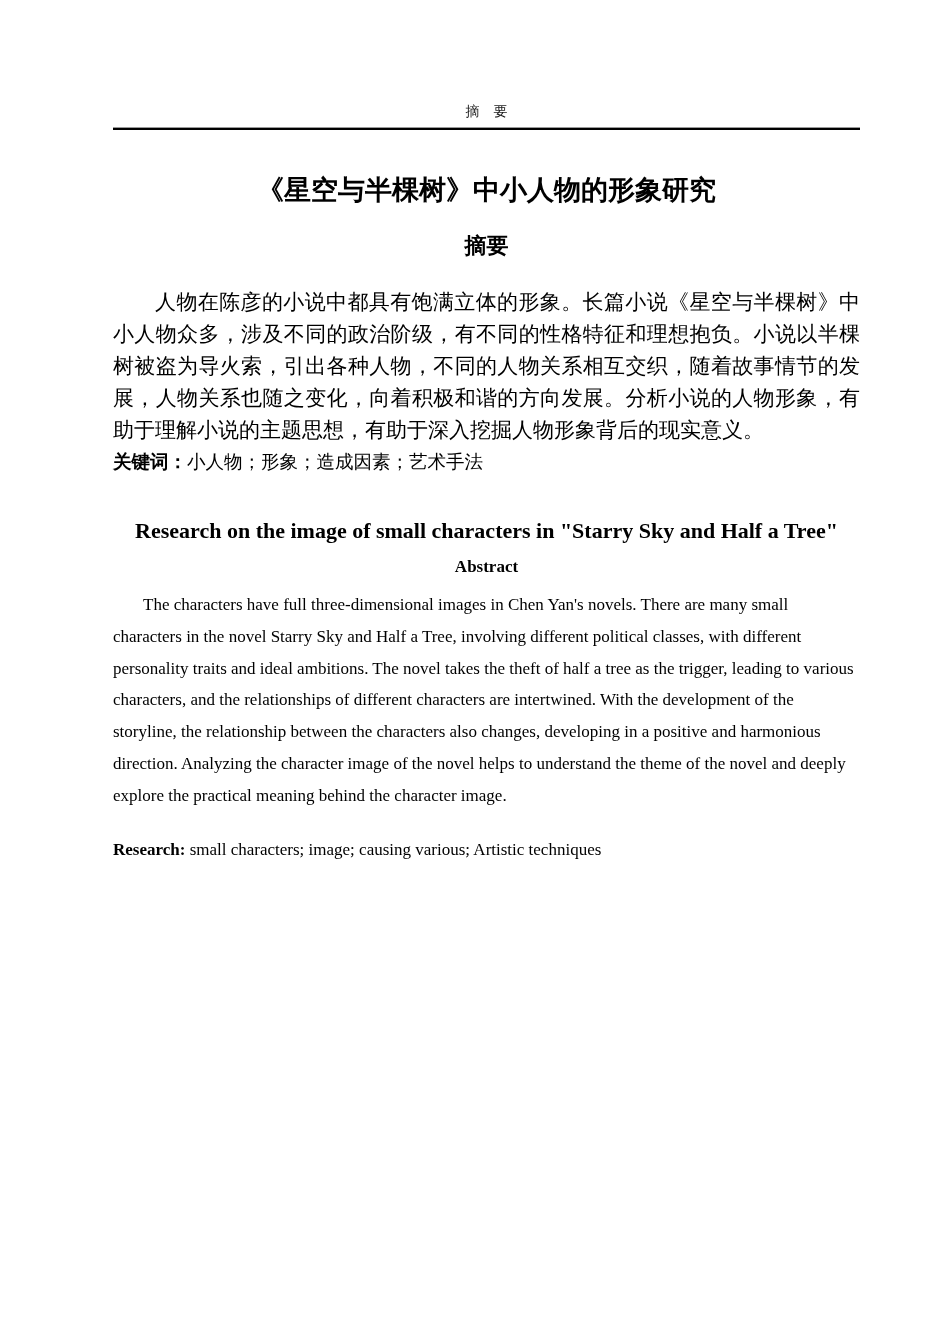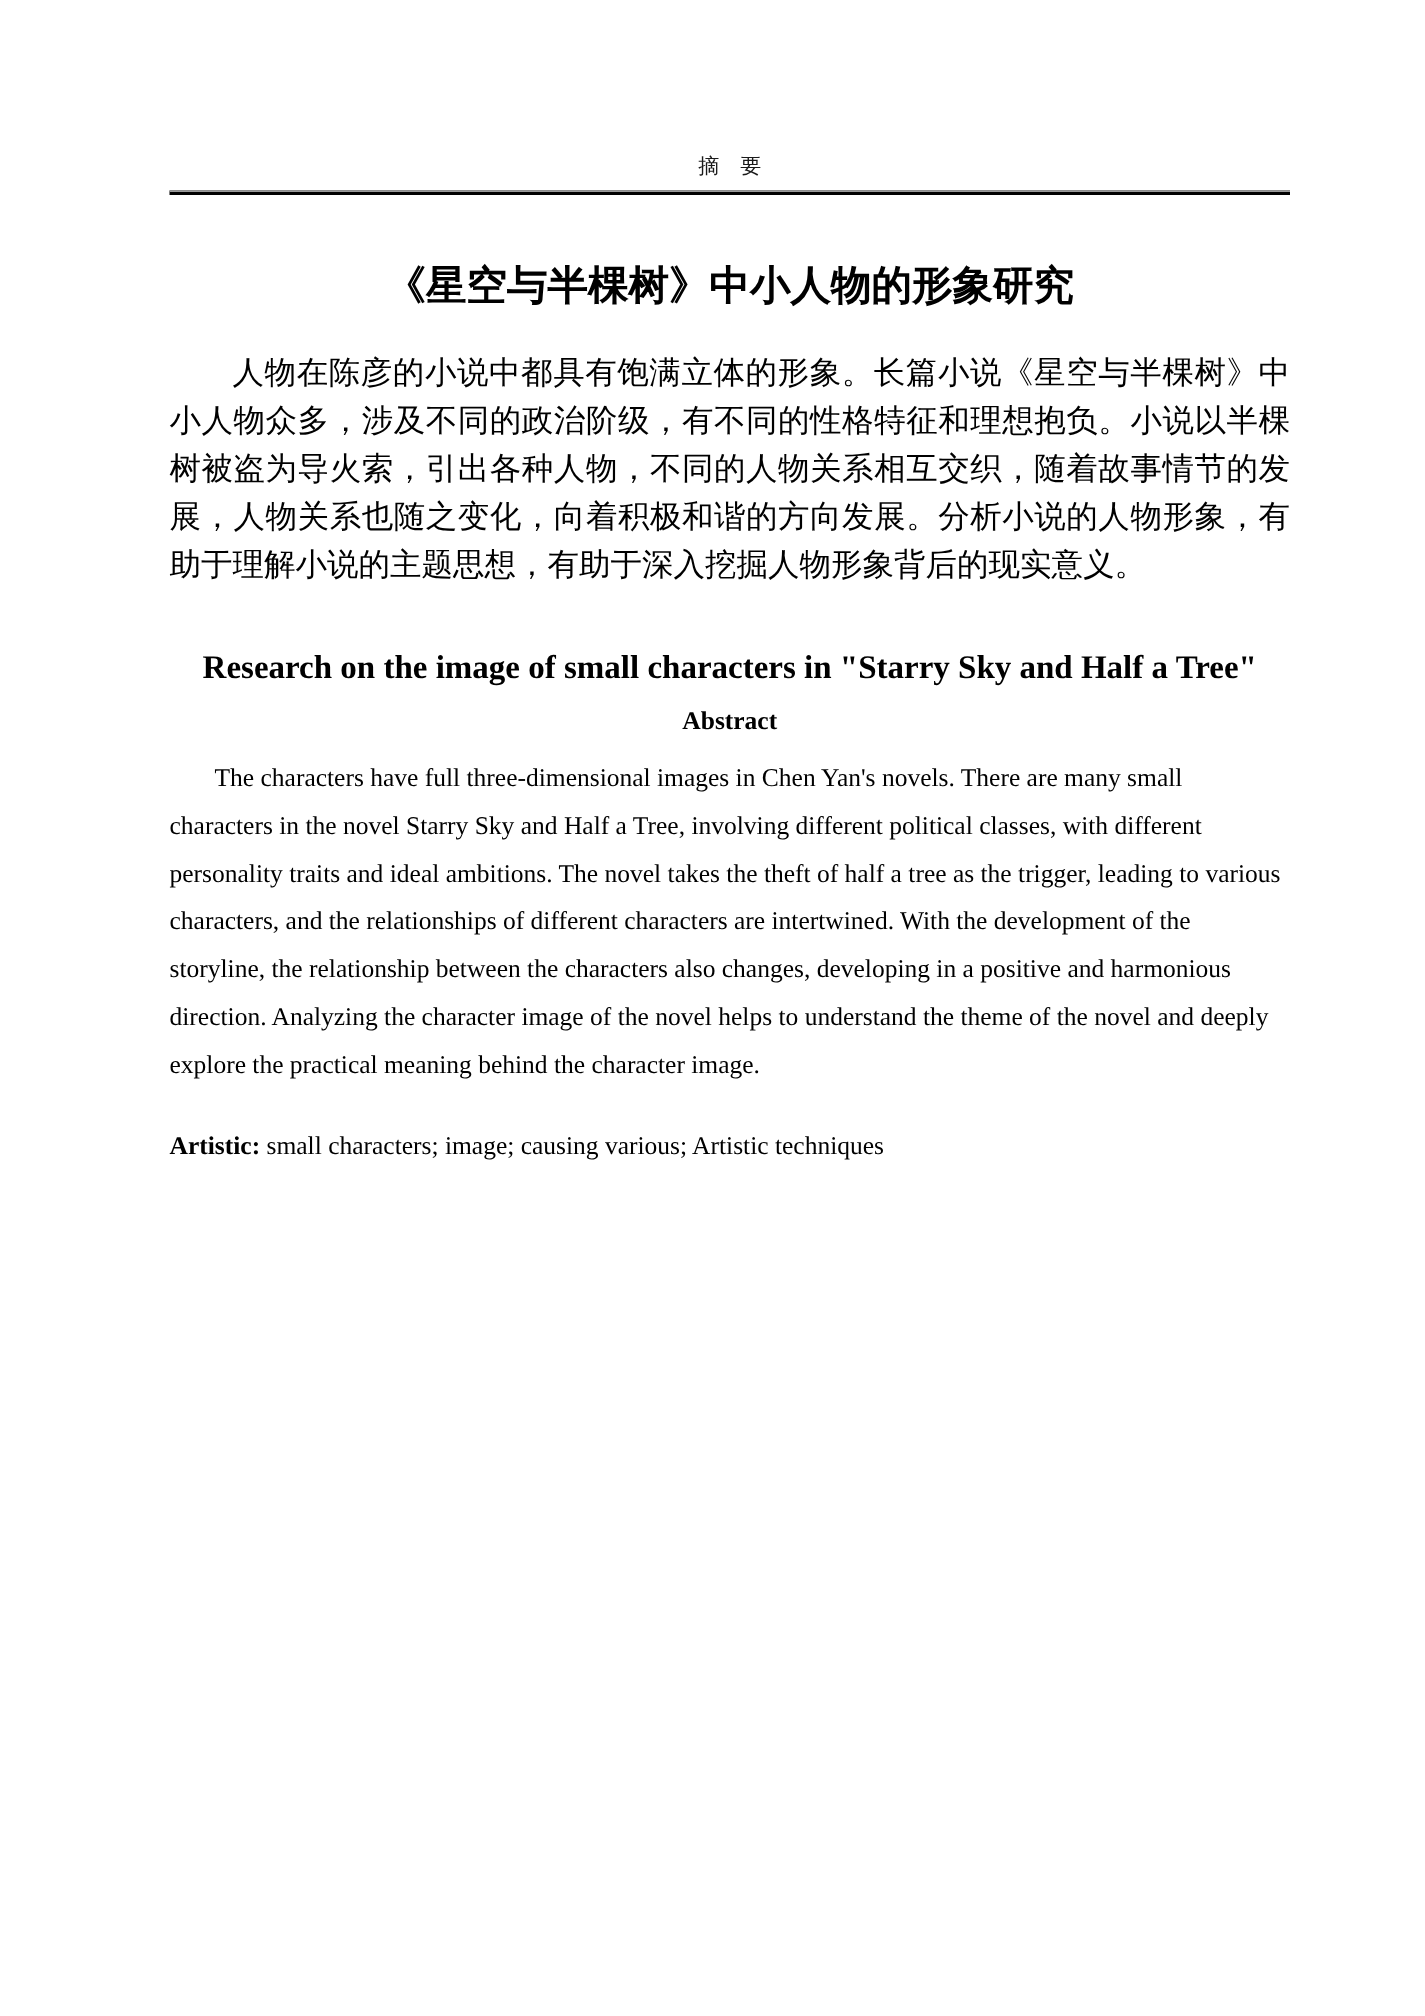--- a/index.html
+++ b/index.html
@@ -104,28 +104,32 @@
 
 <div class="page">
   <div class="content">
 
     <div class="running-head">摘　要</div>
 
     <div class="header-rule"></div>
 
     <div class="cn-title">《星空与半棵树》中小人物的形象研究</div>
 
+    <div class="cn-abstract-heading">摘要</div>
 
     <div class="cn-paragraph">人物在陈彦的小说中都具有饱满立体的形象。长篇小说《星空与半棵树》中小人物众多，涉及不同的政治阶级，有不同的性格特征和理想抱负。小说以半棵树被盗为导火索，引出各种人物，不同的人物关系相互交织，随着故事情节的发展，人物关系也随之变化，向着积极和谐的方向发展。分析小说的人物形象，有助于理解小说的主题思想，有助于深入挖掘人物形象背后的现实意义。</div>
 
+    <div class="cn-keywords">
+      <span class="kw-label">关键词：</span><span>小人物；形象；造成因素；艺术手法</span>
+    </div>
 
     <div class="en-title">Research on the image of small characters in "Starry Sky and Half a Tree"</div>
 
     <div class="en-abstract-heading">Abstract</div>
 
     <div class="en-paragraph">The characters have full three-dimensional images in Chen Yan's novels. There are many small characters in the novel Starry Sky and Half a Tree, involving different political classes, with different personality traits and ideal ambitions. The novel takes the theft of half a tree as the trigger, leading to various characters, and the relationships of different characters are intertwined. With the development of the storyline, the relationship between the characters also changes, developing in a positive and harmonious direction. Analyzing the character image of the novel helps to understand the theme of the novel and deeply explore the practical meaning behind the character image.</div>
 
     <div class="en-keywords">
-      <span class="kw-label">Artistic:</span><span> small characters; image; causing various; Artistic techniques</span>
+      <span class="kw-label">Research:</span><span> small characters; image; causing various; Artistic techniques</span>
     </div>
 
   </div>
 </div>
 
 </body></html>

